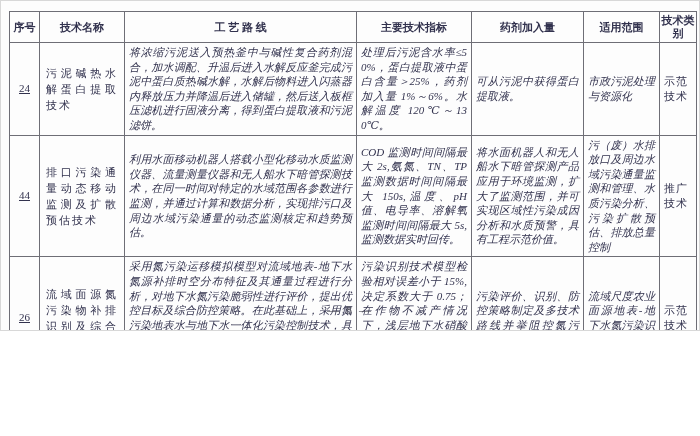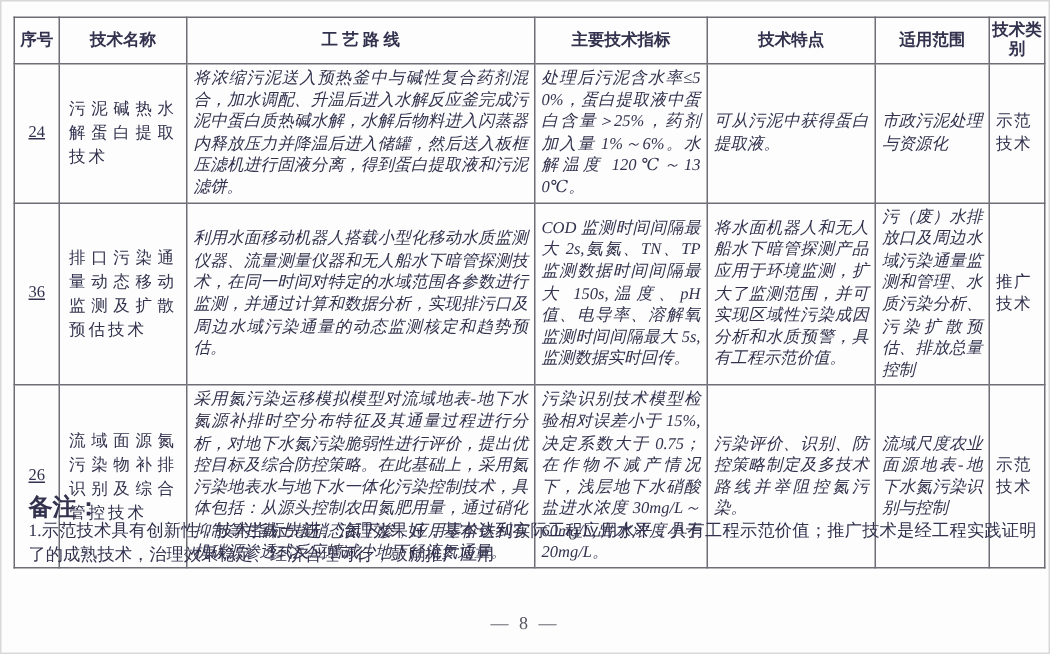--- a/index.html
+++ b/index.html
@@ -1,18 +1,18 @@
 <!DOCTYPE html>
 <html><head>
 <meta charset="utf-8">
 <style>
   html,body{margin:0;padding:0;background:#ffffff;}
   .page{
     position:relative;
-    width:700px;height:436px;
+    width:700px;height:331px;
     background:#fdfdfd;
     border:1px solid #d8d8d8;
     box-sizing:border-box;
     font-family:"Liberation Serif","DejaVu Serif",serif;
     color:#32324e;
     overflow:hidden;
   }
   table.tech-table{
     position:absolute;left:8px;top:10px;
     width:687px;
@@ -81,37 +81,37 @@
       <col style="width:112px">
       <col style="width:76px">
       <col style="width:37px">
     </colgroup>
     <thead>
       <tr class="hdr">
         <th>序号</th>
         <th>技术名称</th>
         <th>工 艺 路 线</th>
         <th>主要技术指标</th>
-        <th>技术特点</th>
+        <th>药剂加入量</th>
         <th>适用范围</th>
         <th>技术类别</th>
       </tr>
     </thead>
     <tbody>
       <tr class="r0">
         <td class="cell-no">24</td>
         <td class="cell-name">污泥碱热水解蛋白提取技术</td>
         <td class="cell-process">将浓缩污泥送入预热釜中与碱性复合药剂混合，加水调配、升温后进入水解反应釜完成污泥中蛋白质热碱水解，水解后物料进入闪蒸器内释放压力并降温后进入储罐，然后送入板框压滤机进行固液分离，得到蛋白提取液和污泥滤饼。</td>
         <td class="cell-ind">处理后污泥含水率≤50%，蛋白提取液中蛋白含量＞25%，药剂加入量 1%～6%。水解温度 120℃～130℃。</td>
         <td class="cell-feat">可从污泥中获得蛋白提取液。</td>
         <td class="cell-scope">市政污泥处理与资源化</td>
         <td class="cell-cat">示范技术</td>
       </tr>
       <tr class="r1">
-        <td class="cell-no">36</td>
+        <td class="cell-no">44</td>
         <td class="cell-name">排口污染通量动态移动监测及扩散预估技术</td>
         <td class="cell-process">利用水面移动机器人搭载小型化移动水质监测仪器、流量测量仪器和无人船水下暗管探测技术，在同一时间对特定的水域范围各参数进行监测，并通过计算和数据分析，实现排污口及周边水域污染通量的动态监测核定和趋势预估。</td>
         <td class="cell-ind">COD 监测时间间隔最大 2s,氨氮、TN、TP 监测数据时间间隔最大 150s,温度、pH 值、电导率、溶解氧监测时间间隔最大 5s,监测数据实时回传。</td>
         <td class="cell-feat">将水面机器人和无人船水下暗管探测产品应用于环境监测，扩大了监测范围，并可实现区域性污染成因分析和水质预警，具有工程示范价值。</td>
         <td class="cell-scope">污（废）水排放口及周边水域污染通量监测和管理、水质污染分析、污染扩散预估、排放总量控制</td>
         <td class="cell-cat">推广技术</td>
       </tr>
       <tr class="r2">
         <td class="cell-no">26</td>
         <td class="cell-name">流域面源氮污染物补排识别及综合管控技术</td>

